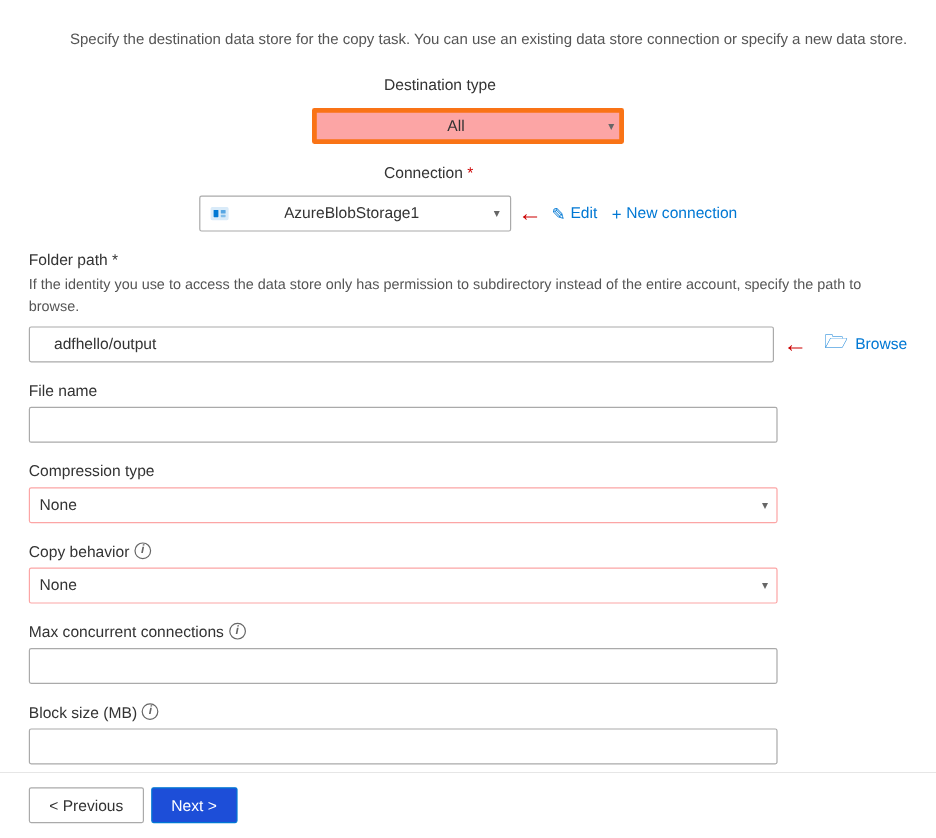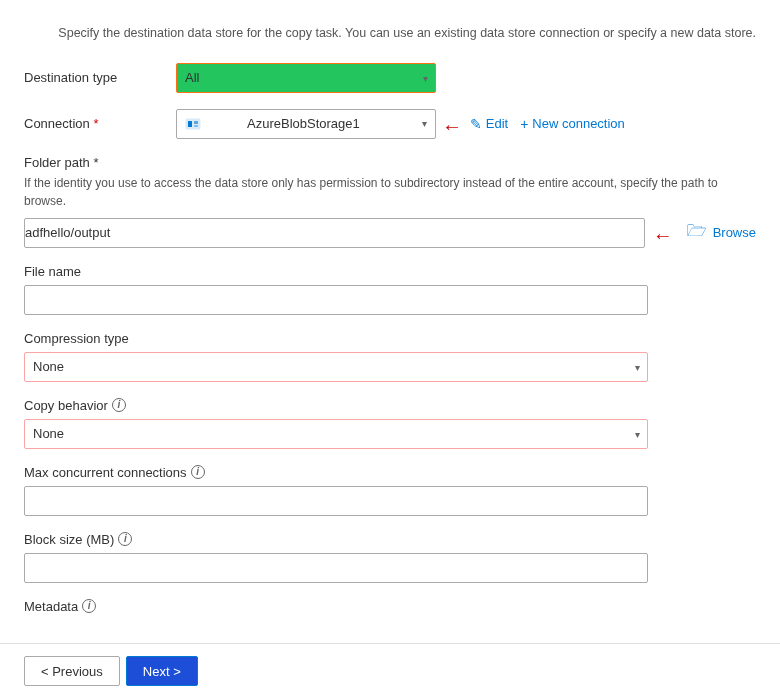--- a/index.html
+++ b/index.html
@@ -26,46 +26,48 @@
       color: #555;
       margin-bottom: 20px;
       line-height: 1.5;
       text-align: right;
     }
     .form-row {
       display: flex;
       align-items: center;
       margin-bottom: 16px;
       gap: 12px;
+      flex-direction: column;
     }
     .form-label {
       font-size: 13px;
       color: #333;
       min-width: 140px;
       flex-shrink: 0;
     }
     .form-label .required {
       color: #c00;
     }
     .select-wrapper {
       position: relative;
       display: inline-flex;
       align-items: center;
     }
     .select-all {
       width: 260px;
       height: 30px;
-      border: 1px solid #f97316;
+      border: 4px solid #f97316;
       border-radius: 2px;
       padding: 0 28px 0 8px;
       font-size: 13px;
       appearance: none;
-      background: #22c55e;
-      color: #333;
-      cursor: pointer;
+      background: #fca5a5;
+      color: #333;
+      cursor: pointer;
+      text-align: center;
     }
     .chevron-icon {
       position: absolute;
       right: 8px;
       top: 50%;
       transform: translateY(-50%);
       pointer-events: none;
       color: #666;
       font-size: 10px;
     }
@@ -106,21 +108,21 @@
     }
     .folder-path-row {
       display: flex;
       align-items: center;
       gap: 10px;
     }
     .text-input {
       height: 30px;
       border: 1px solid #aaa;
       border-radius: 2px;
-      padding: 0 0;
+      padding: 0 20px;
       font-size: 13px;
       color: #333;
       width: 100%;
       outline: none;
     }
     .browse-btn {
       display: flex;
       align-items: center;
       gap: 6px;
       color: #0078d4;

